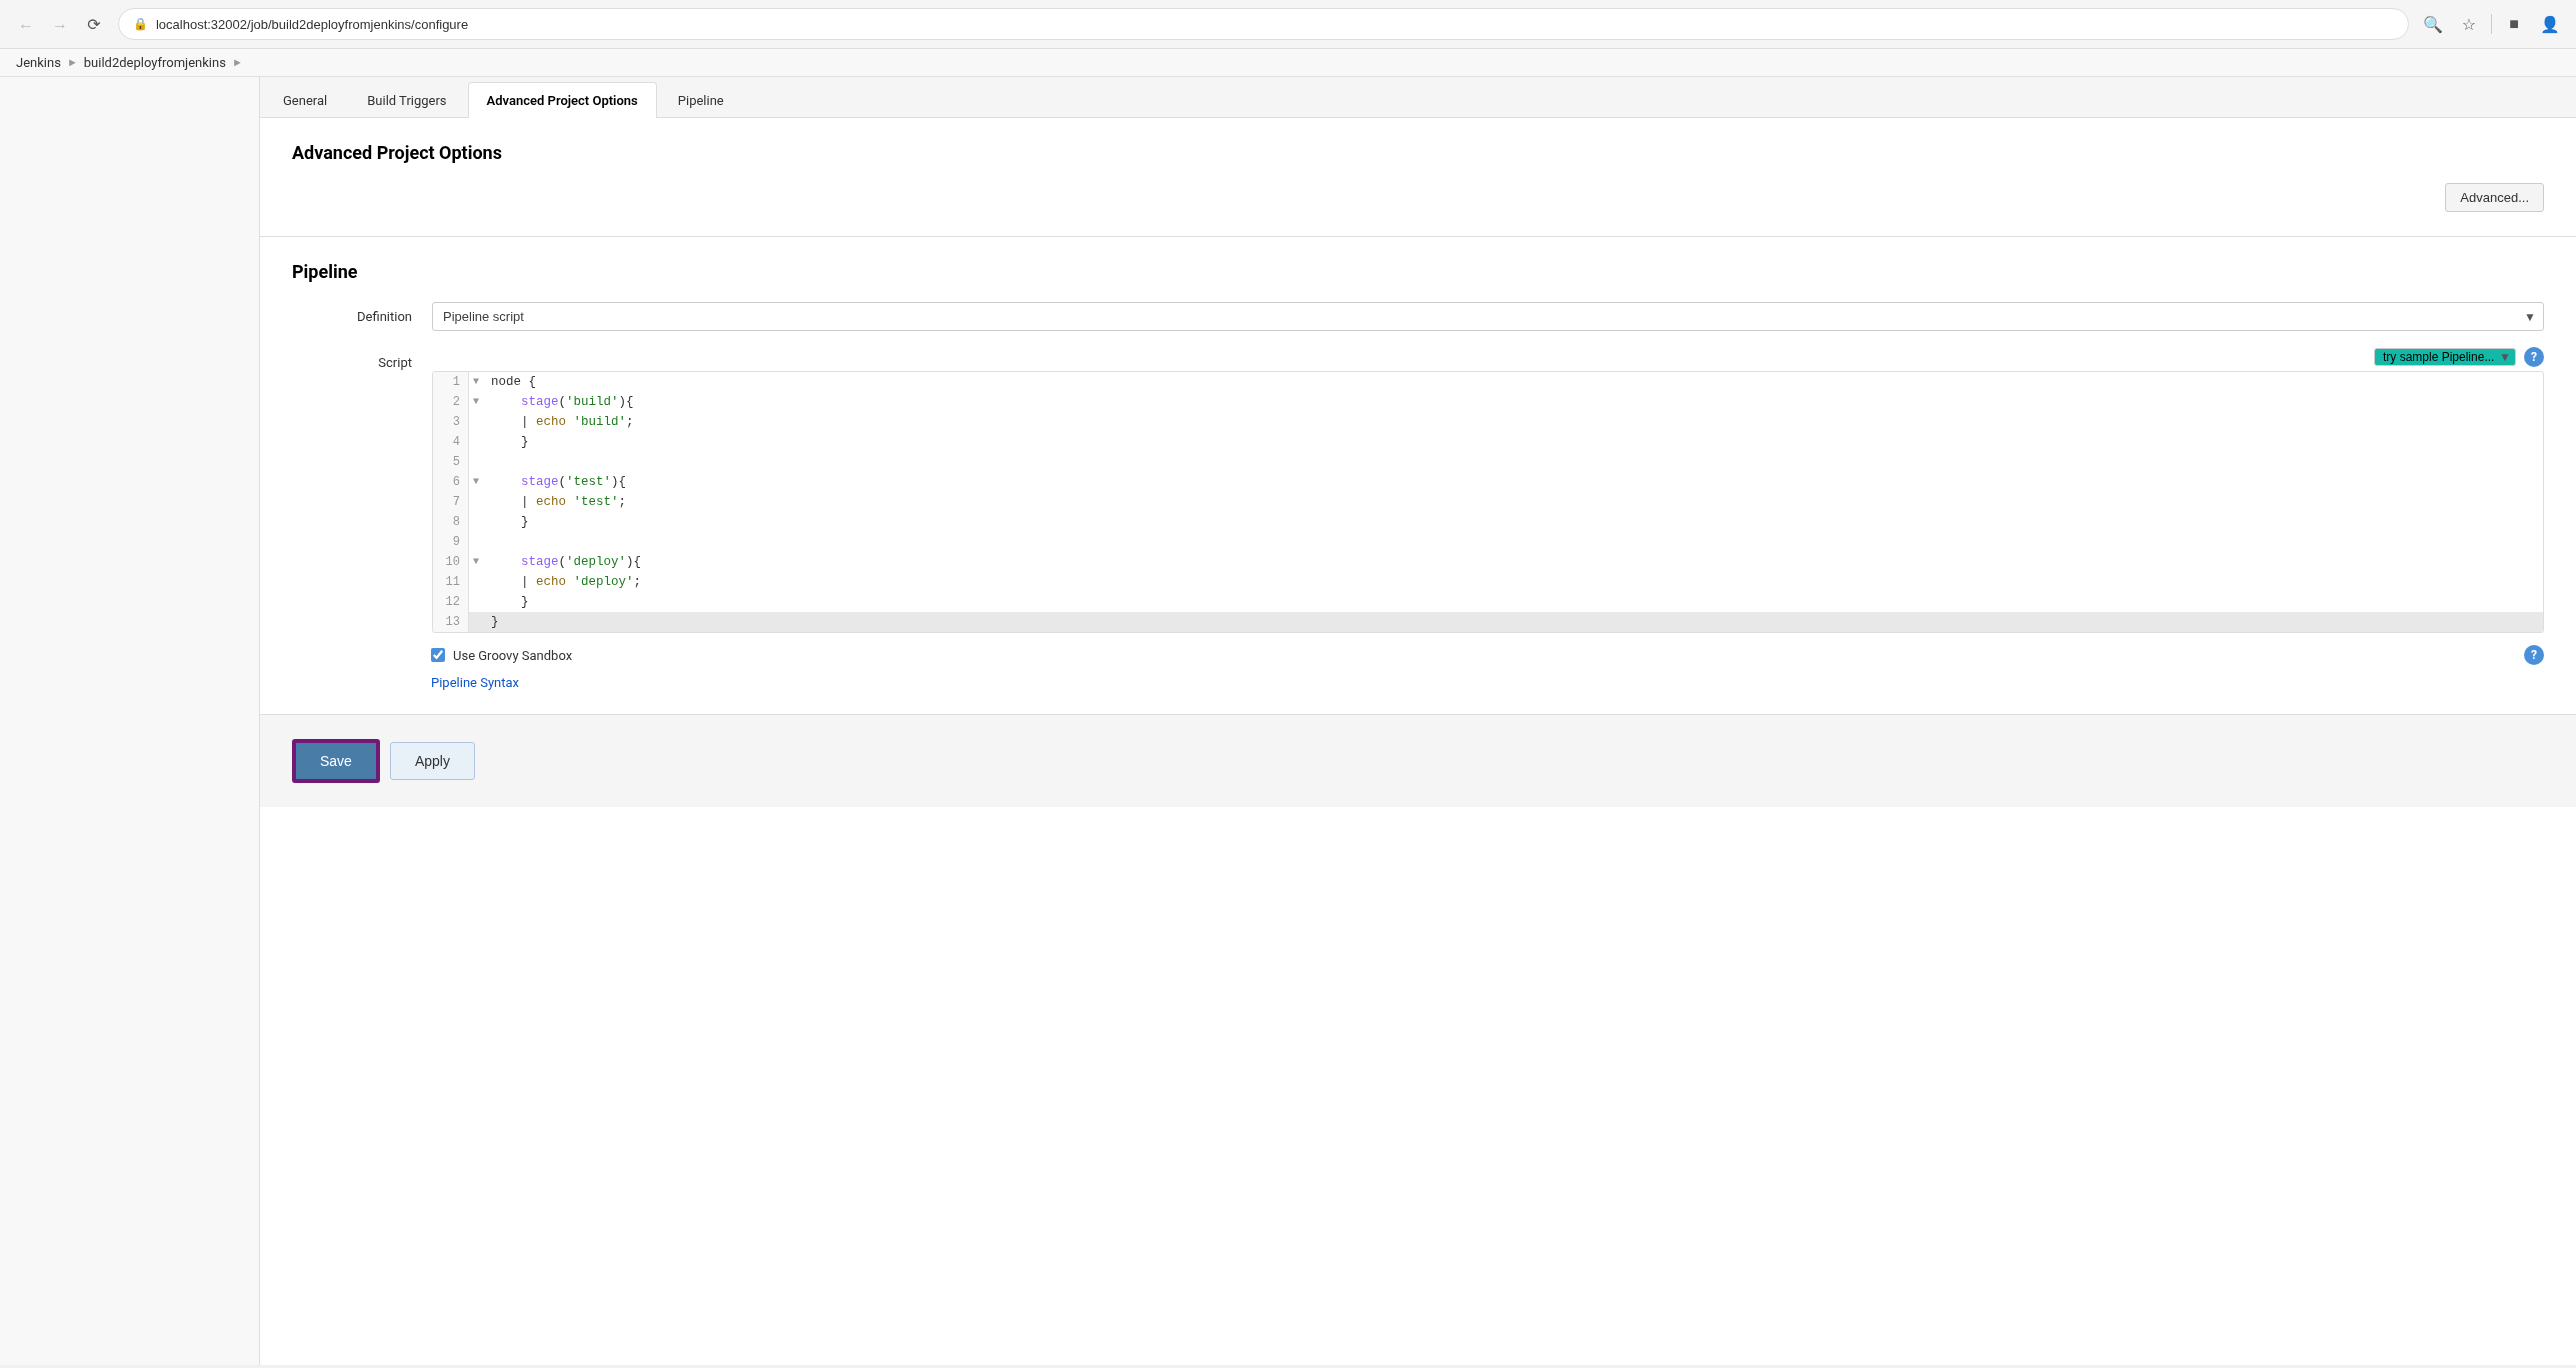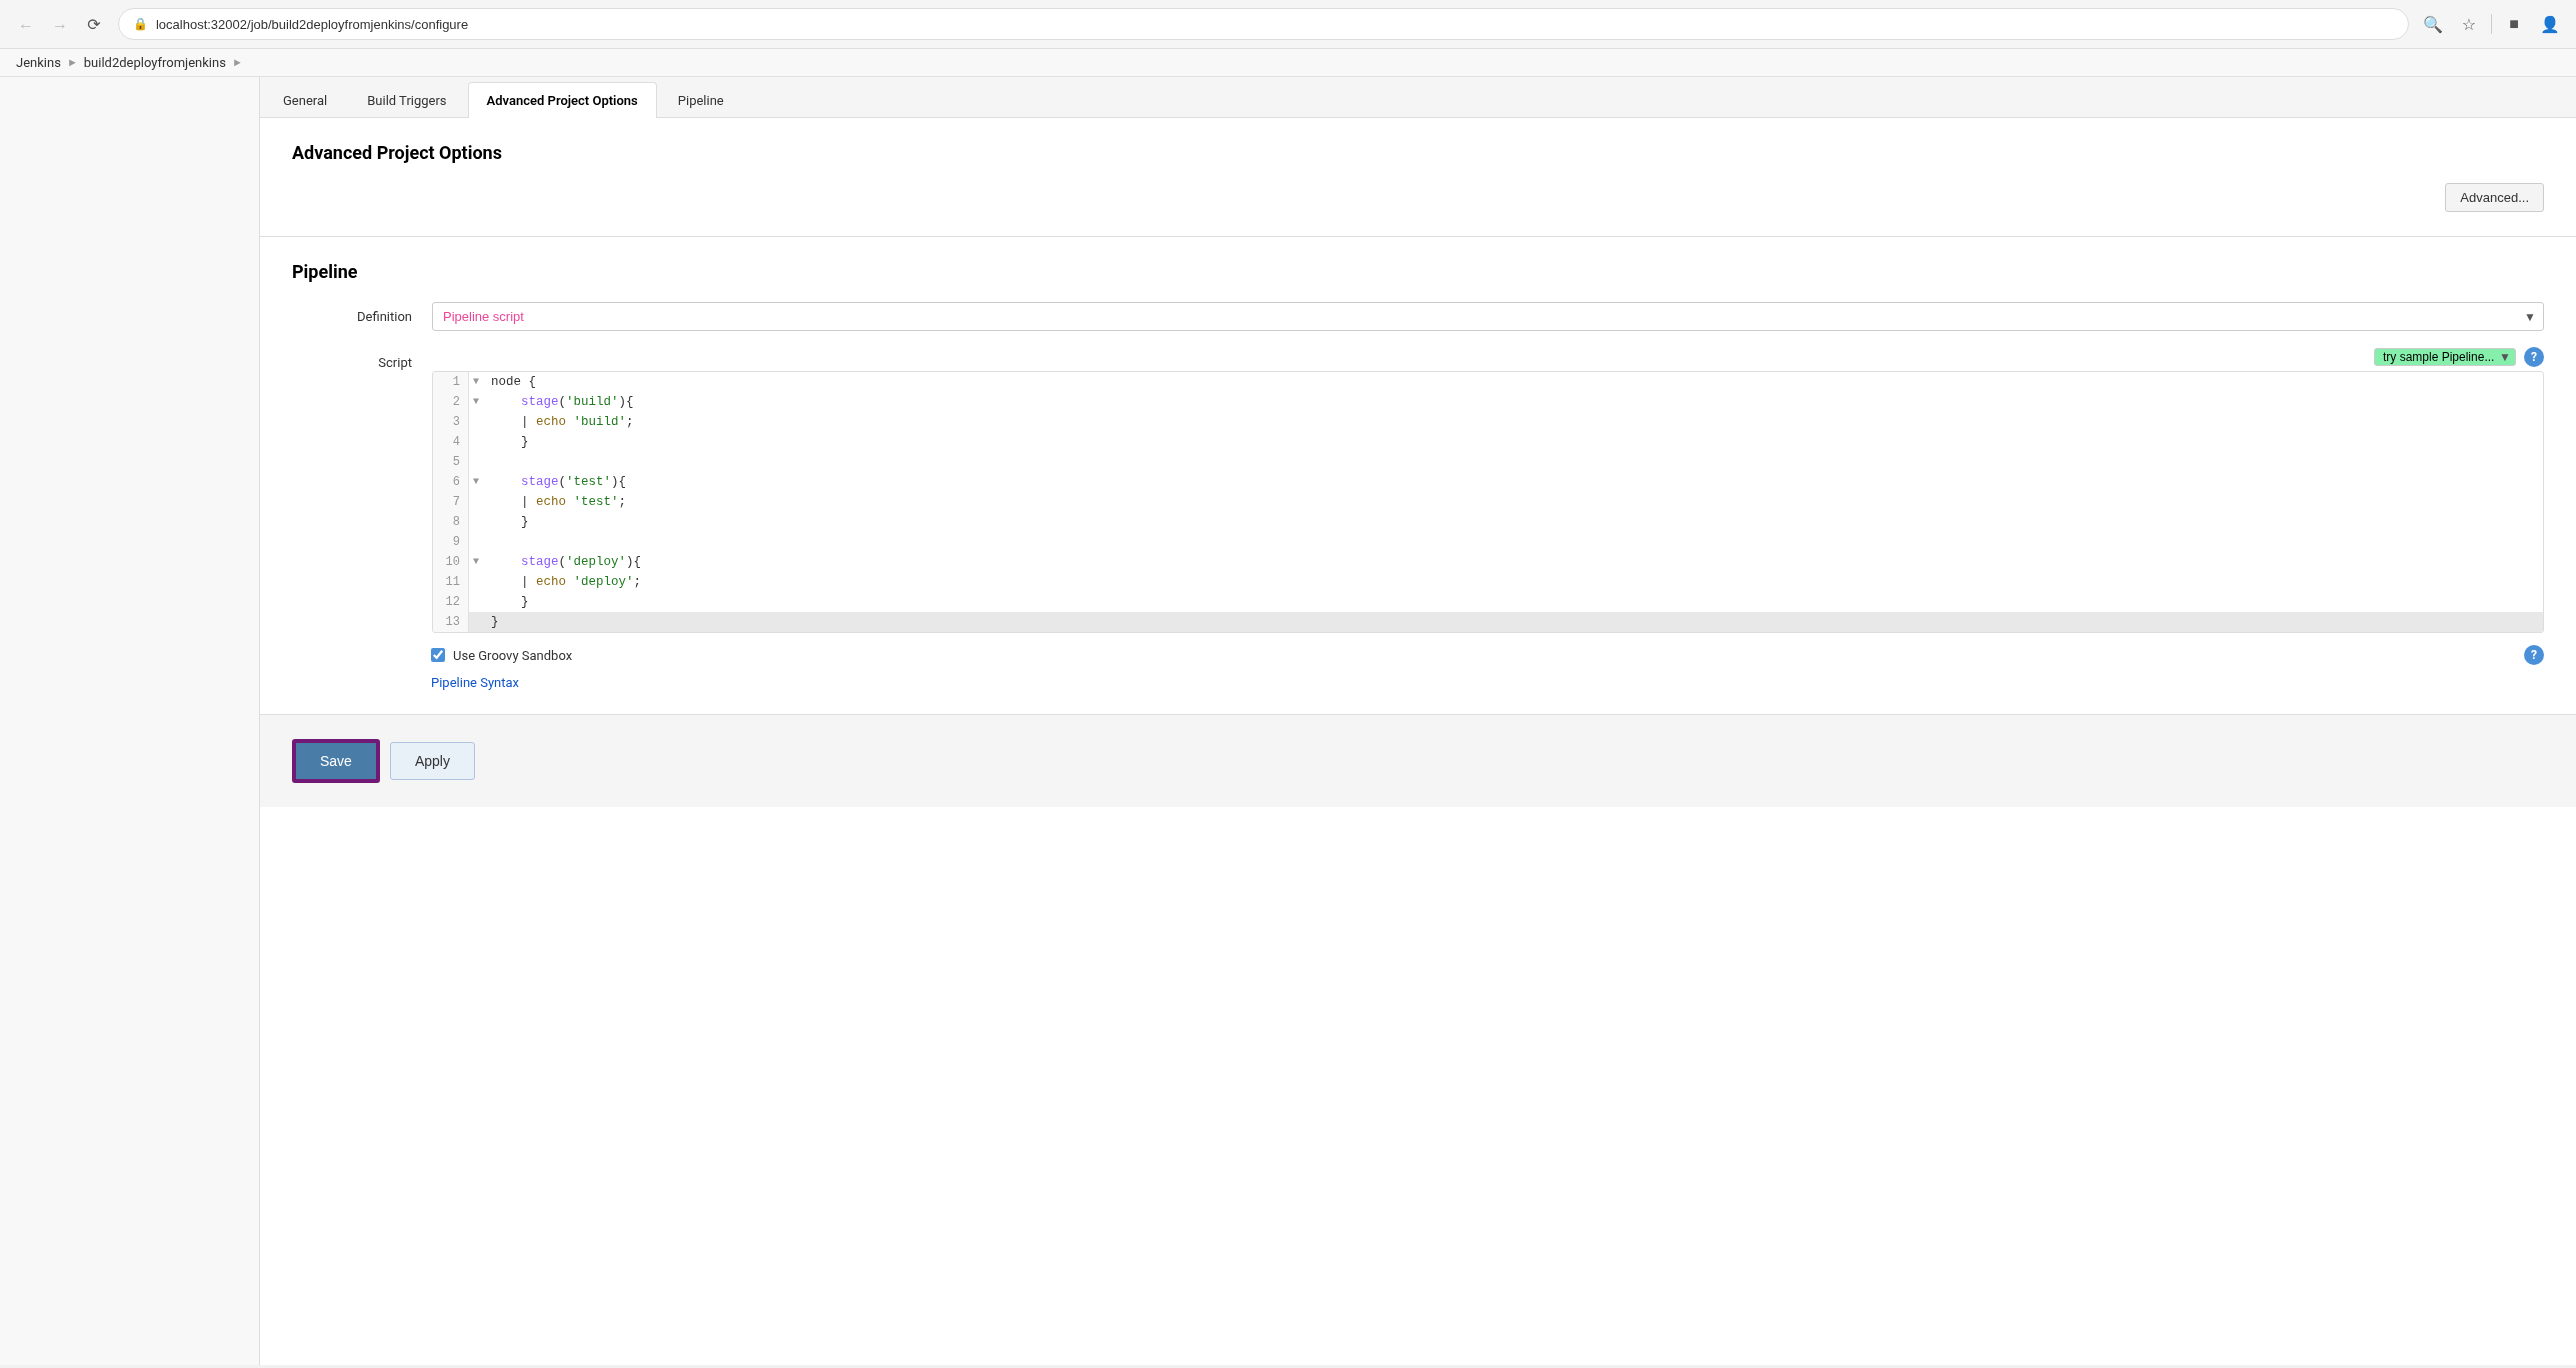--- a/index.html
+++ b/index.html
@@ -217,21 +217,21 @@
     .select-wrapper select {
       width: 100%;
       padding: 6px 28px 6px 10px;
       border: 1px solid #ccc;
       border-radius: 3px;
       background: white;
       font-size: 13px;
       cursor: pointer;
       appearance: none;
       -webkit-appearance: none;
-      color: #ec4899;
+      color: #404040;
     }
     .select-arrow {
       position: absolute;
       right: 8px;
       top: 50%;
       transform: translateY(-50%);
       pointer-events: none;
       font-size: 12px;
       color: #555;
     }
@@ -257,21 +257,21 @@
       display: flex;
       justify-content: flex-end;
       align-items: center;
       margin-bottom: 4px;
       gap: 8px;
     }
     .select-sample {
       padding: 1px 8px;
       border: 1px solid #ccc;
       border-radius: 3px;
-      background: #86efac;
+      background: #14b8a6;
       font-size: 12px;
       cursor: pointer;
       appearance: none;
       -webkit-appearance: none;
       padding-right: 20px;
       position: relative;
     }
     .select-sample-wrapper {
       position: relative;
       display: inline-block;

